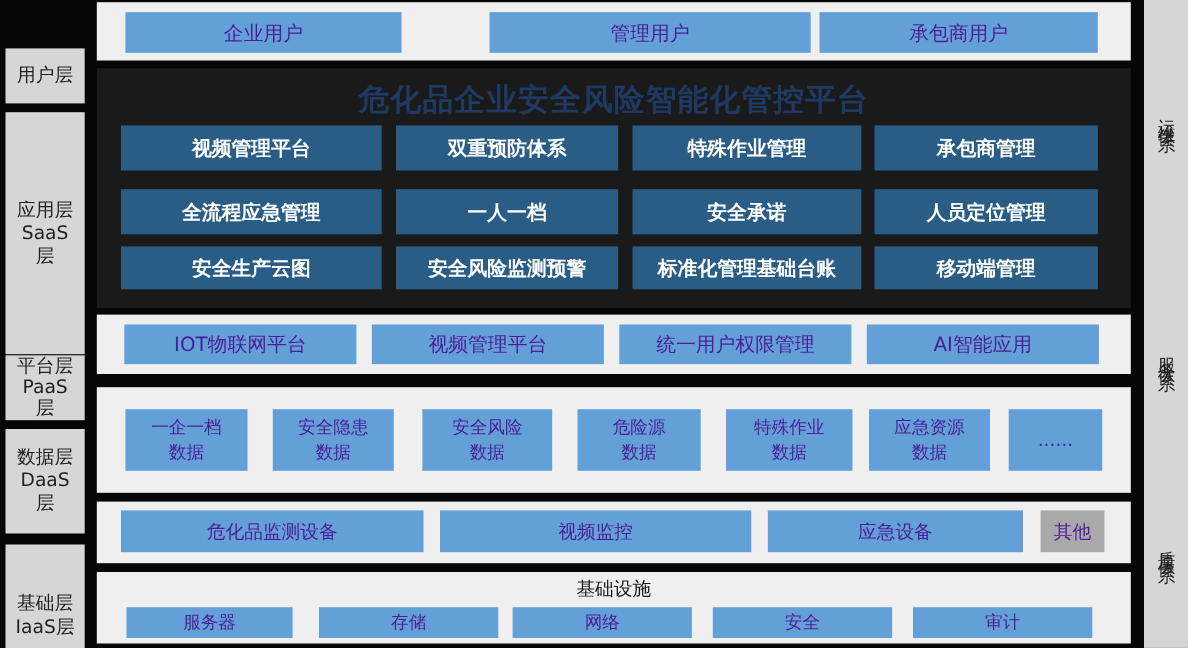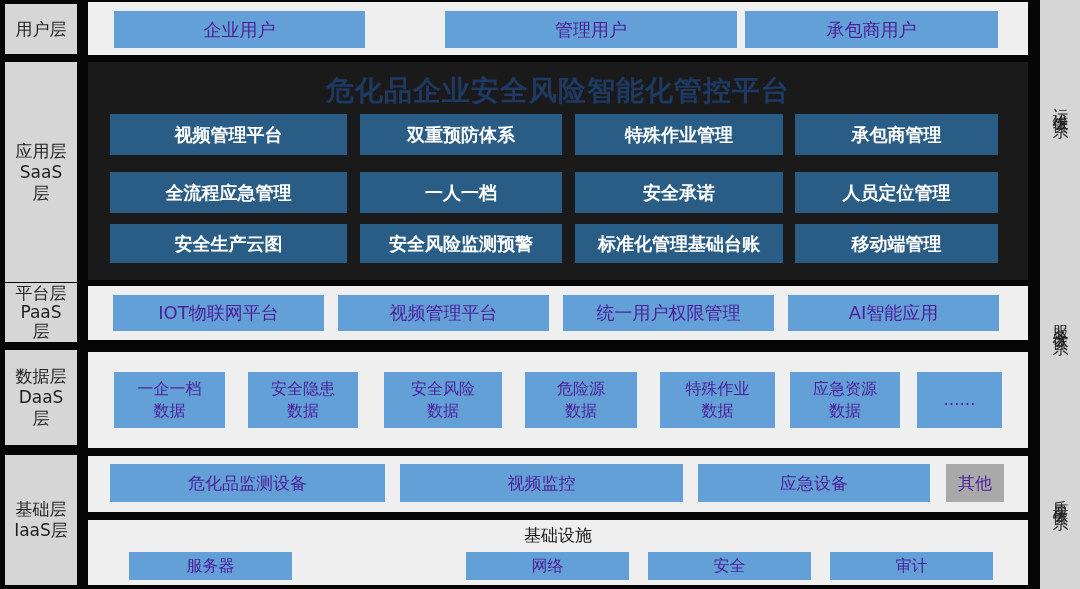--- a/index.html
+++ b/index.html
@@ -5,21 +5,21 @@
   html,body{margin:0;padding:0;background:#060606;}
   #stage{
     position:relative;width:1080px;height:589px;overflow:hidden;
     background:#060606;
     font-family:"DejaVu Sans","Liberation Sans",sans-serif;
   }
   
   .layer-box{
     position:absolute;left:5px;width:72px;background:#d6d6d6;
     display:flex;flex-direction:column;align-items:center;justify-content:center;
-    color:#1f1f1f;font-size:17px;line-height:21px;text-align:center;
+    color:#1f1f1f;font-size:17px;line-height:21px;text-align:center;margin-top:40px;
   }
   .layer-box .ln{display:block;}
   
   #right-strip{
     position:absolute;right:0;top:0;width:40px;height:589px;background:#d6d6d6;
   }
   .sys-label{
     position:absolute;left:50%;transform:translate(-50%,-50%);
     writing-mode:vertical-rl;text-orientation:upright;
     color:#1f1f1f;font-size:16px;letter-spacing:5px;white-space:nowrap;
@@ -148,19 +148,20 @@
 
   <div class="panel" style="top:456px;height:56px">
     <div class="btn btn-blue iaas-btn" style="left:22px;width:275px">危化品监测设备</div>
     <div class="btn btn-blue iaas-btn" style="left:312px;width:283px">视频监控</div>
     <div class="btn btn-blue iaas-btn" style="left:610px;width:232px">应急设备</div>
     <div class="btn btn-gray iaas-btn" style="left:858px;width:58px">其他</div>
   </div>
 
   <div class="panel" style="top:520px;height:65px">
     <div class="infra-title">基础设施</div>
-    <div class="btn btn-blue infra-btn" style="left:41px;width:163px">服务器</div>
+    <div class="btn btn-blue infra-btn" style="left:27px;width:151px">服务器</div>
+    <div class="btn btn-blue infra-btn" style="left:202px;width:163px">存储</div>
     <div class="btn btn-blue infra-btn" style="left:378px;width:163px">网络</div>
     <div class="btn btn-blue infra-btn" style="left:560px;width:163px">安全</div>
     <div class="btn btn-blue infra-btn" style="left:742px;width:163px">审计</div>
   </div>
 
 </div>
 
 </body></html>

